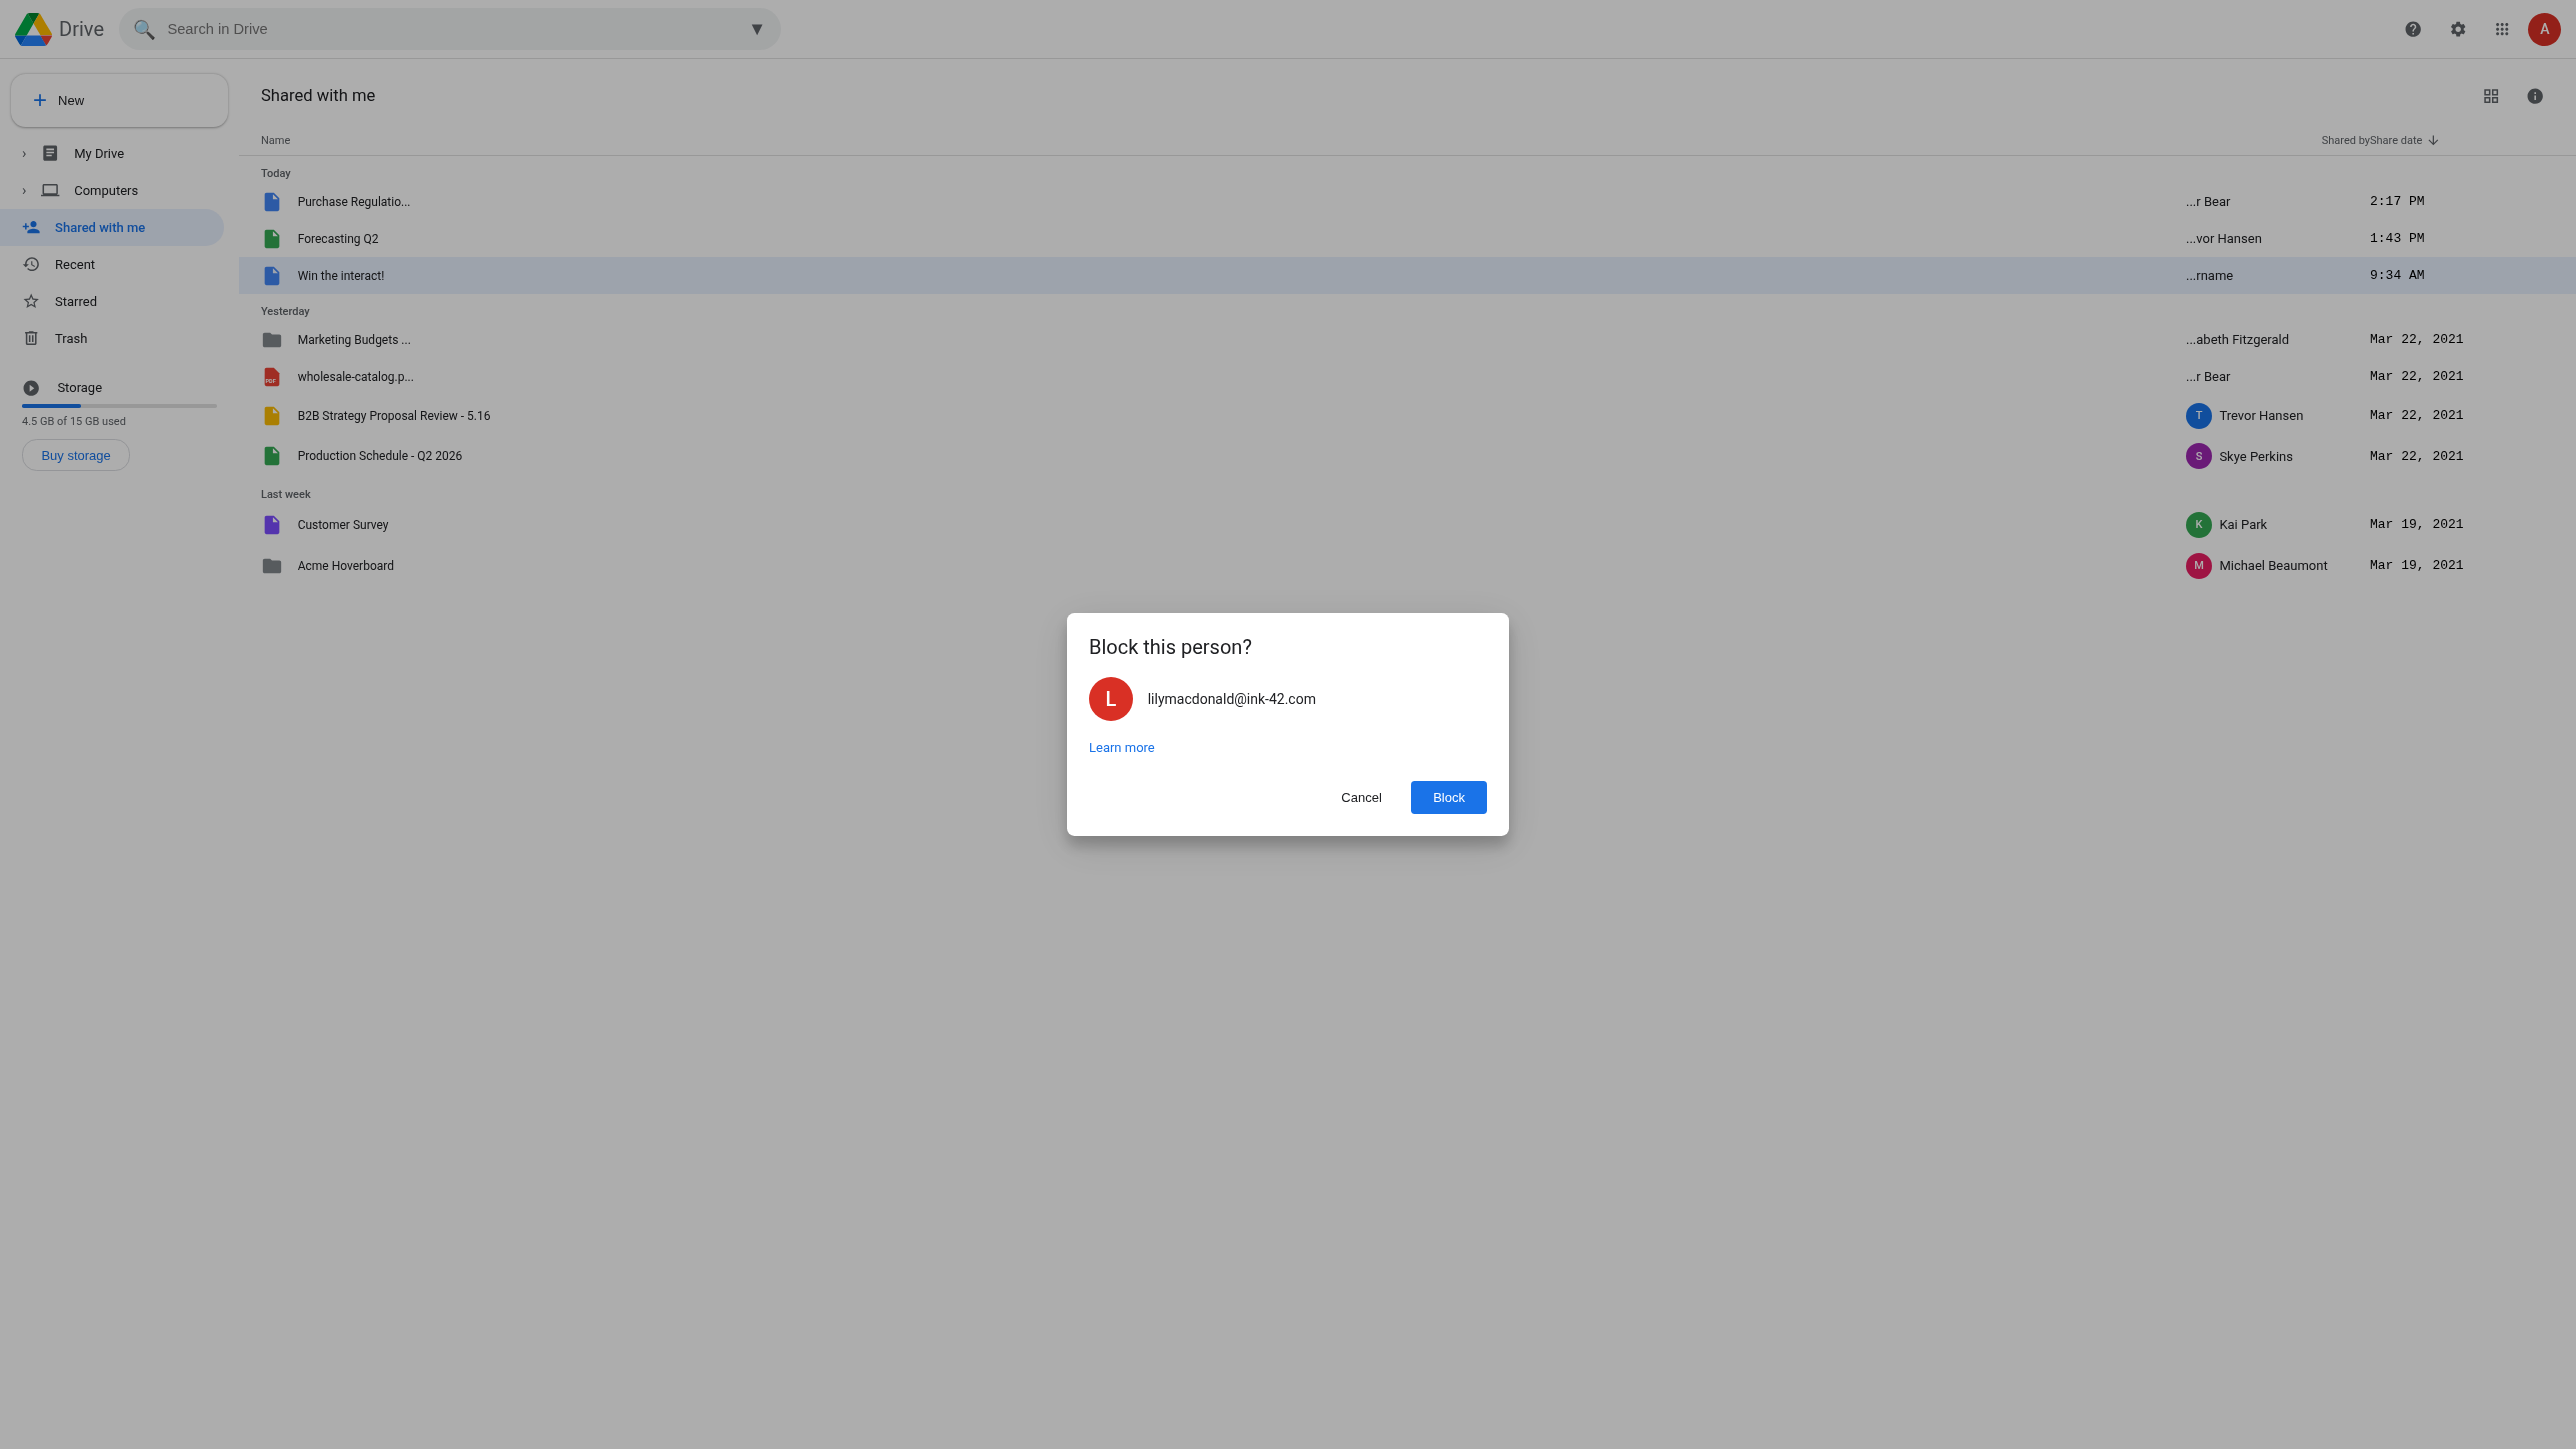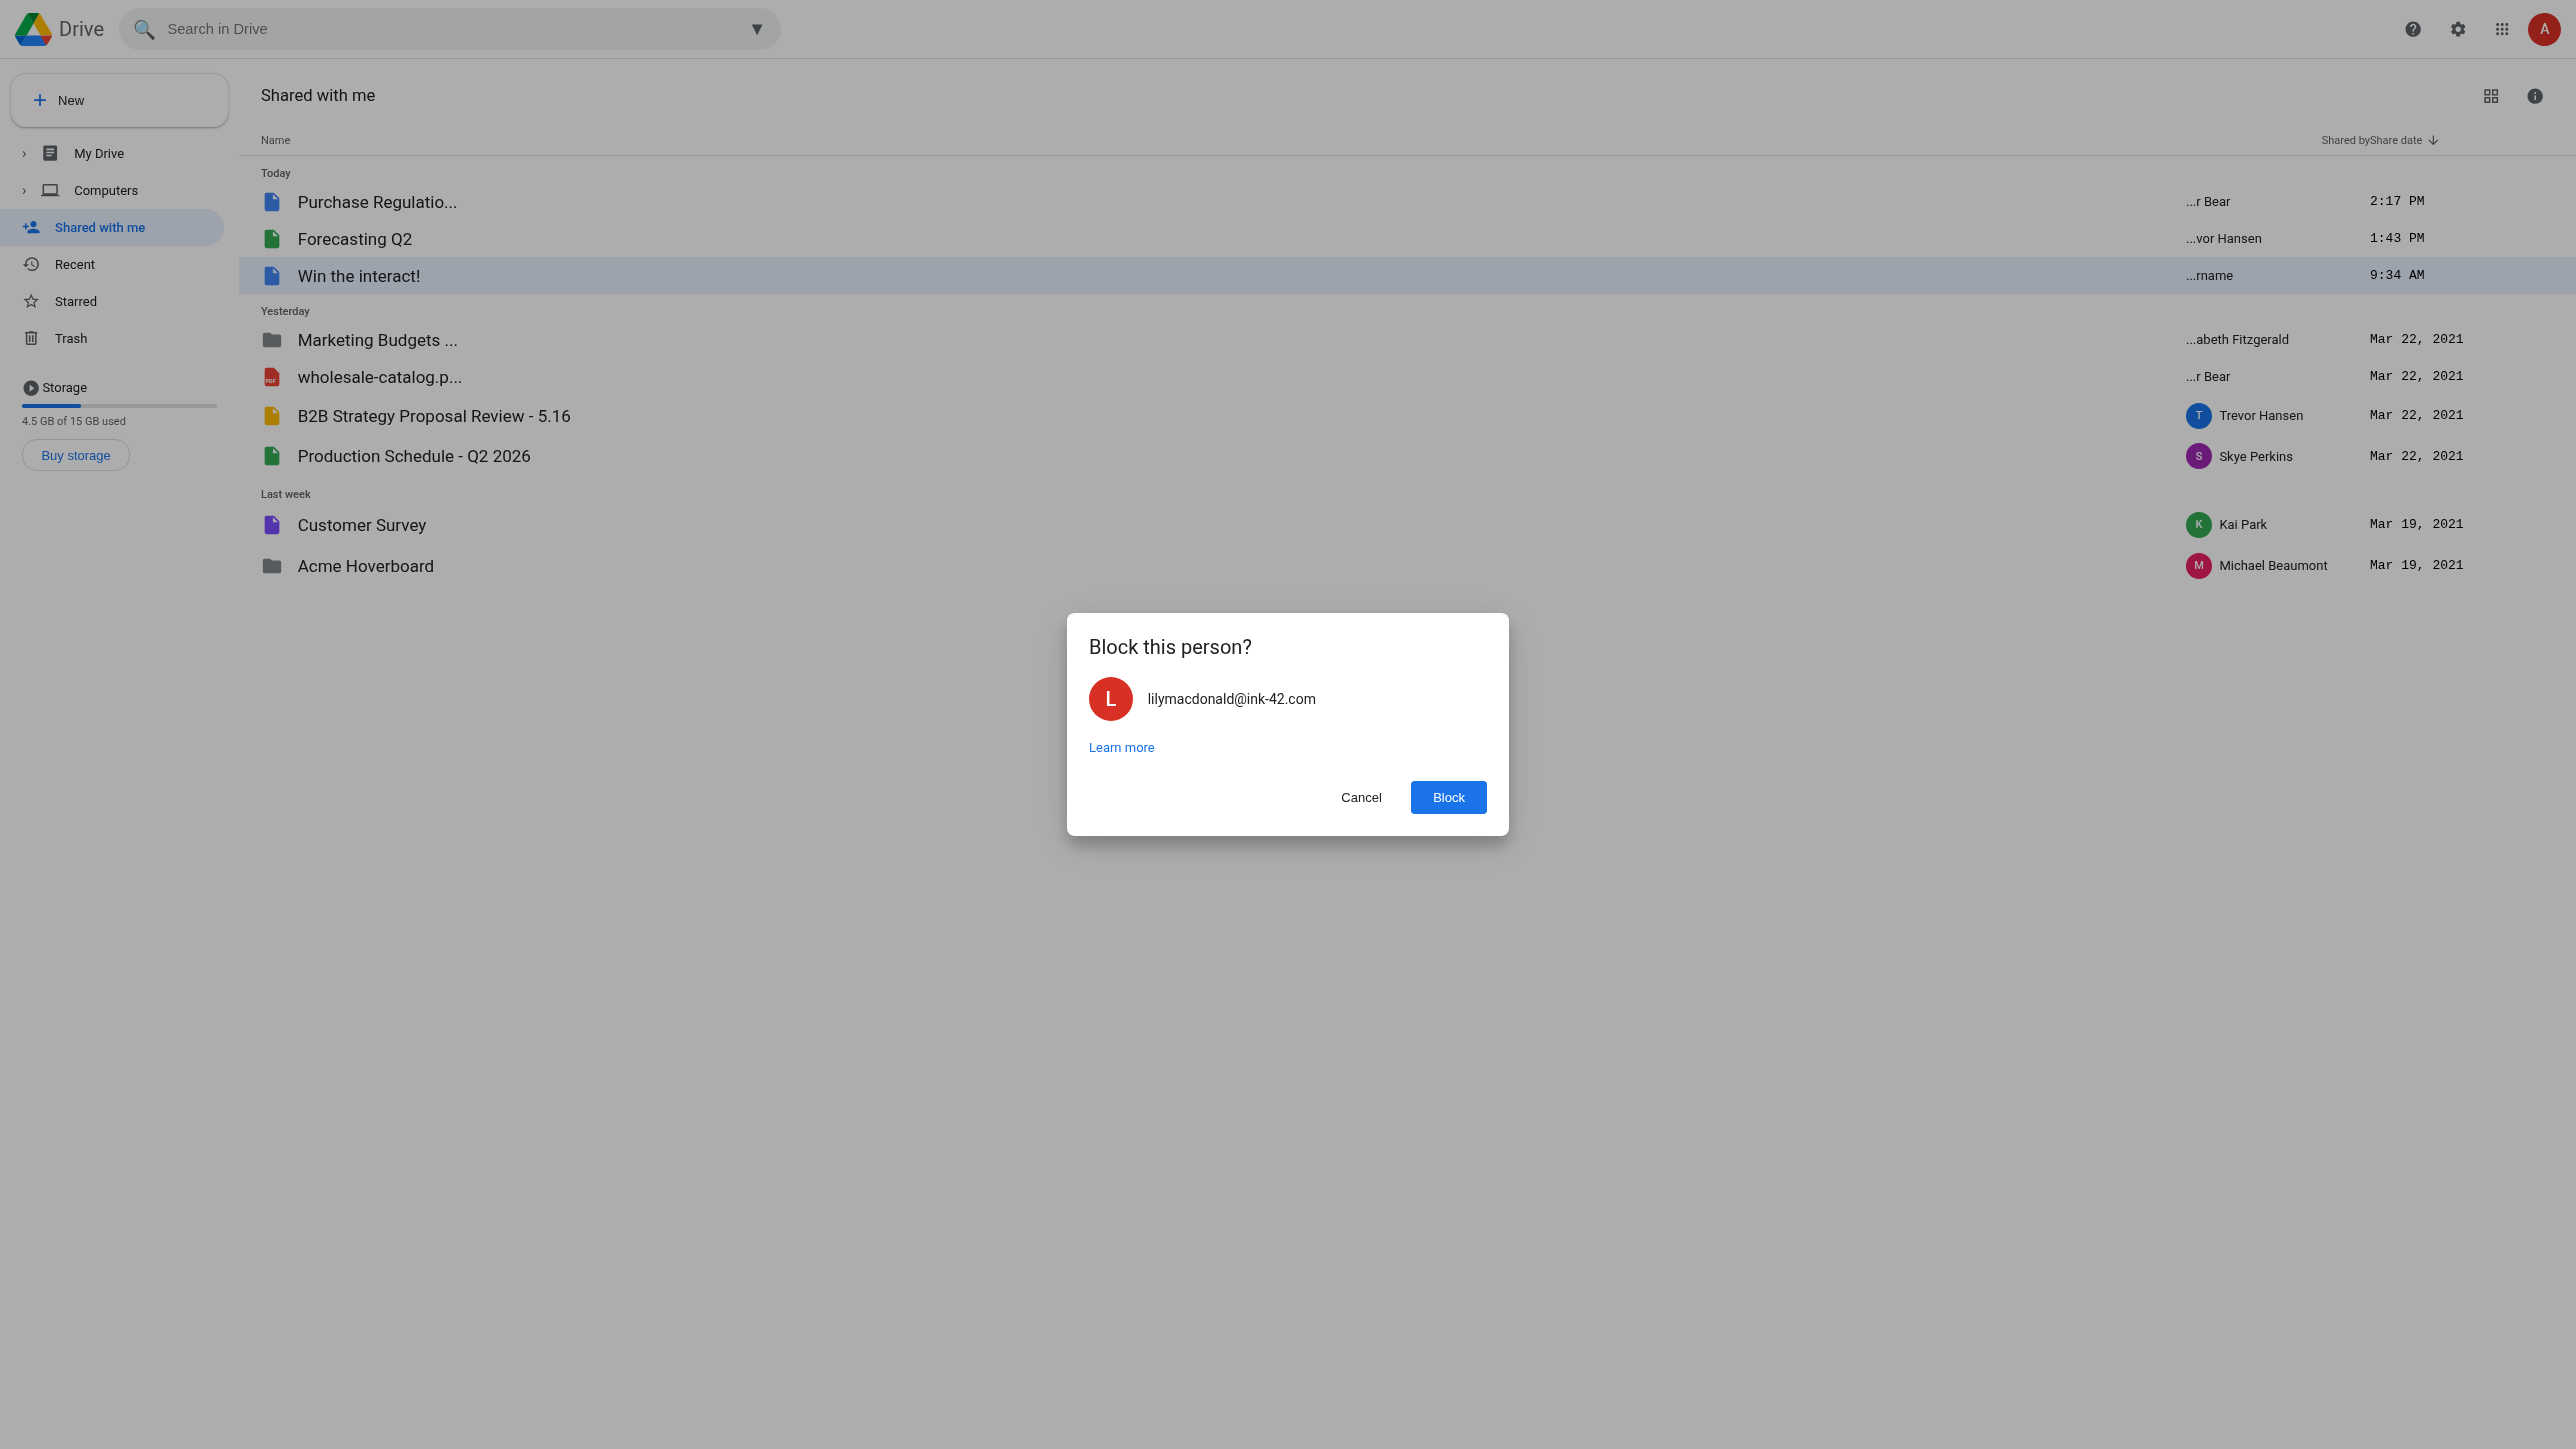--- a/index.html
+++ b/index.html
@@ -40,21 +40,21 @@
 
     .table-header { display: flex; align-items: center; padding: 7.4px 22px; border-bottom: 0.9px solid #e0e0e0; margin-top: 11px; color: #5f6368; font-size: 11px; }
     .col-name { flex: 1; }
     .col-shared-by { width: 184px; text-align: right; }
     .col-date { width: 184px; display: flex; align-items: center; gap: 3.7px; }
 
     .section-label { padding: 11px 22px 3.7px; font-size: 11px; color: #5f6368; font-weight: 500; }
     .file-row { display: flex; align-items: center; padding: 7.4px 22px; cursor: pointer; }
     .file-row.selected { background: #e8f0fe; }
     .file-icon { width: 22px; height: 22px; margin-right: 14.7px; flex-shrink: 0; }
-    .file-name { flex: 1; font-size: 17px; color: #202124; white-space: nowrap; overflow: hidden; text-overflow: ellipsis; }
+    .file-name { flex: 1; font-size: 12px; color: #202124; white-space: nowrap; overflow: hidden; text-overflow: ellipsis; }
     .file-shared-by { width: 184px; display: flex; align-items: center; gap: 7.4px; font-size: 13px; color: #202124; }
     .file-avatar { width: 26px; height: 26px; border-radius: 50%; display: flex; align-items: center; justify-content: center; font-size: 11px; font-weight: 500; color: #fff; flex-shrink: 0; }
     .file-date { width: 184px; font-size: 13px; color: #000000; font-family: Liberation Mono, monospace; }
 
     
     .drive-logo { width: 37px; height: 37px; }
 
     
     .overlay { position: fixed; inset: 0; background: rgba(0,0,0,0.32); z-index: 100; display: flex; align-items: center; justify-content: center; }
     .dialog { background: #fff; border-radius: 7.4px; padding: 22px; width: 442px; box-shadow: 0 10px 14px rgba(0,0,0,0.2), 0 8.3px 42px rgba(0,0,0,0.12); }
@@ -158,21 +158,21 @@
 
         <div class="sidebar-item">
           <svg width="18.4" height="18.4" viewBox="0 0 24 24" fill="#5f6368">
               <path d="M15 4V3H9v1H4v2h1v13c0 1.1.9 2 2 2h10c1.1 0 2-.9 2-2V6h1V4h-5zm2 15H7V6h10v13zM9 8h2v9H9zm4 0h2v9h-2z"></path>
             </svg>
           <span>Trash</span>
         </div>
       </div>
 
       <div style="margin-top: 14.7px; padding: 7.4px 22px;">
-        <div style="display:flex; align-items:center; gap:2px; margin-bottom:7.4px;">
+        <div style="display:flex; align-items:center; gap:17px; margin-bottom:7.4px;">
           <svg width="18.4" height="18.4" viewBox="0 0 24 24" fill="#5f6368">
               <path d="M12 2C6.48 2 2 6.48 2 12s4.48 10 10 10 10-4.48 10-10S17.52 2 12 2zm-2 14.5v-9l6 4.5-6 4.5z"></path>
             </svg>
           <span style="font-size:13px; color:#202124;">Storage</span>
         </div>
         <div class="storage-bar">
           <div class="storage-bar-fill"></div>
         </div>
         <div style="font-size:11px; color:#5f6368; margin-bottom:11px;">4.5 GB of 15 GB used</div>
         <button class="buy-storage-btn">Buy storage</button>

